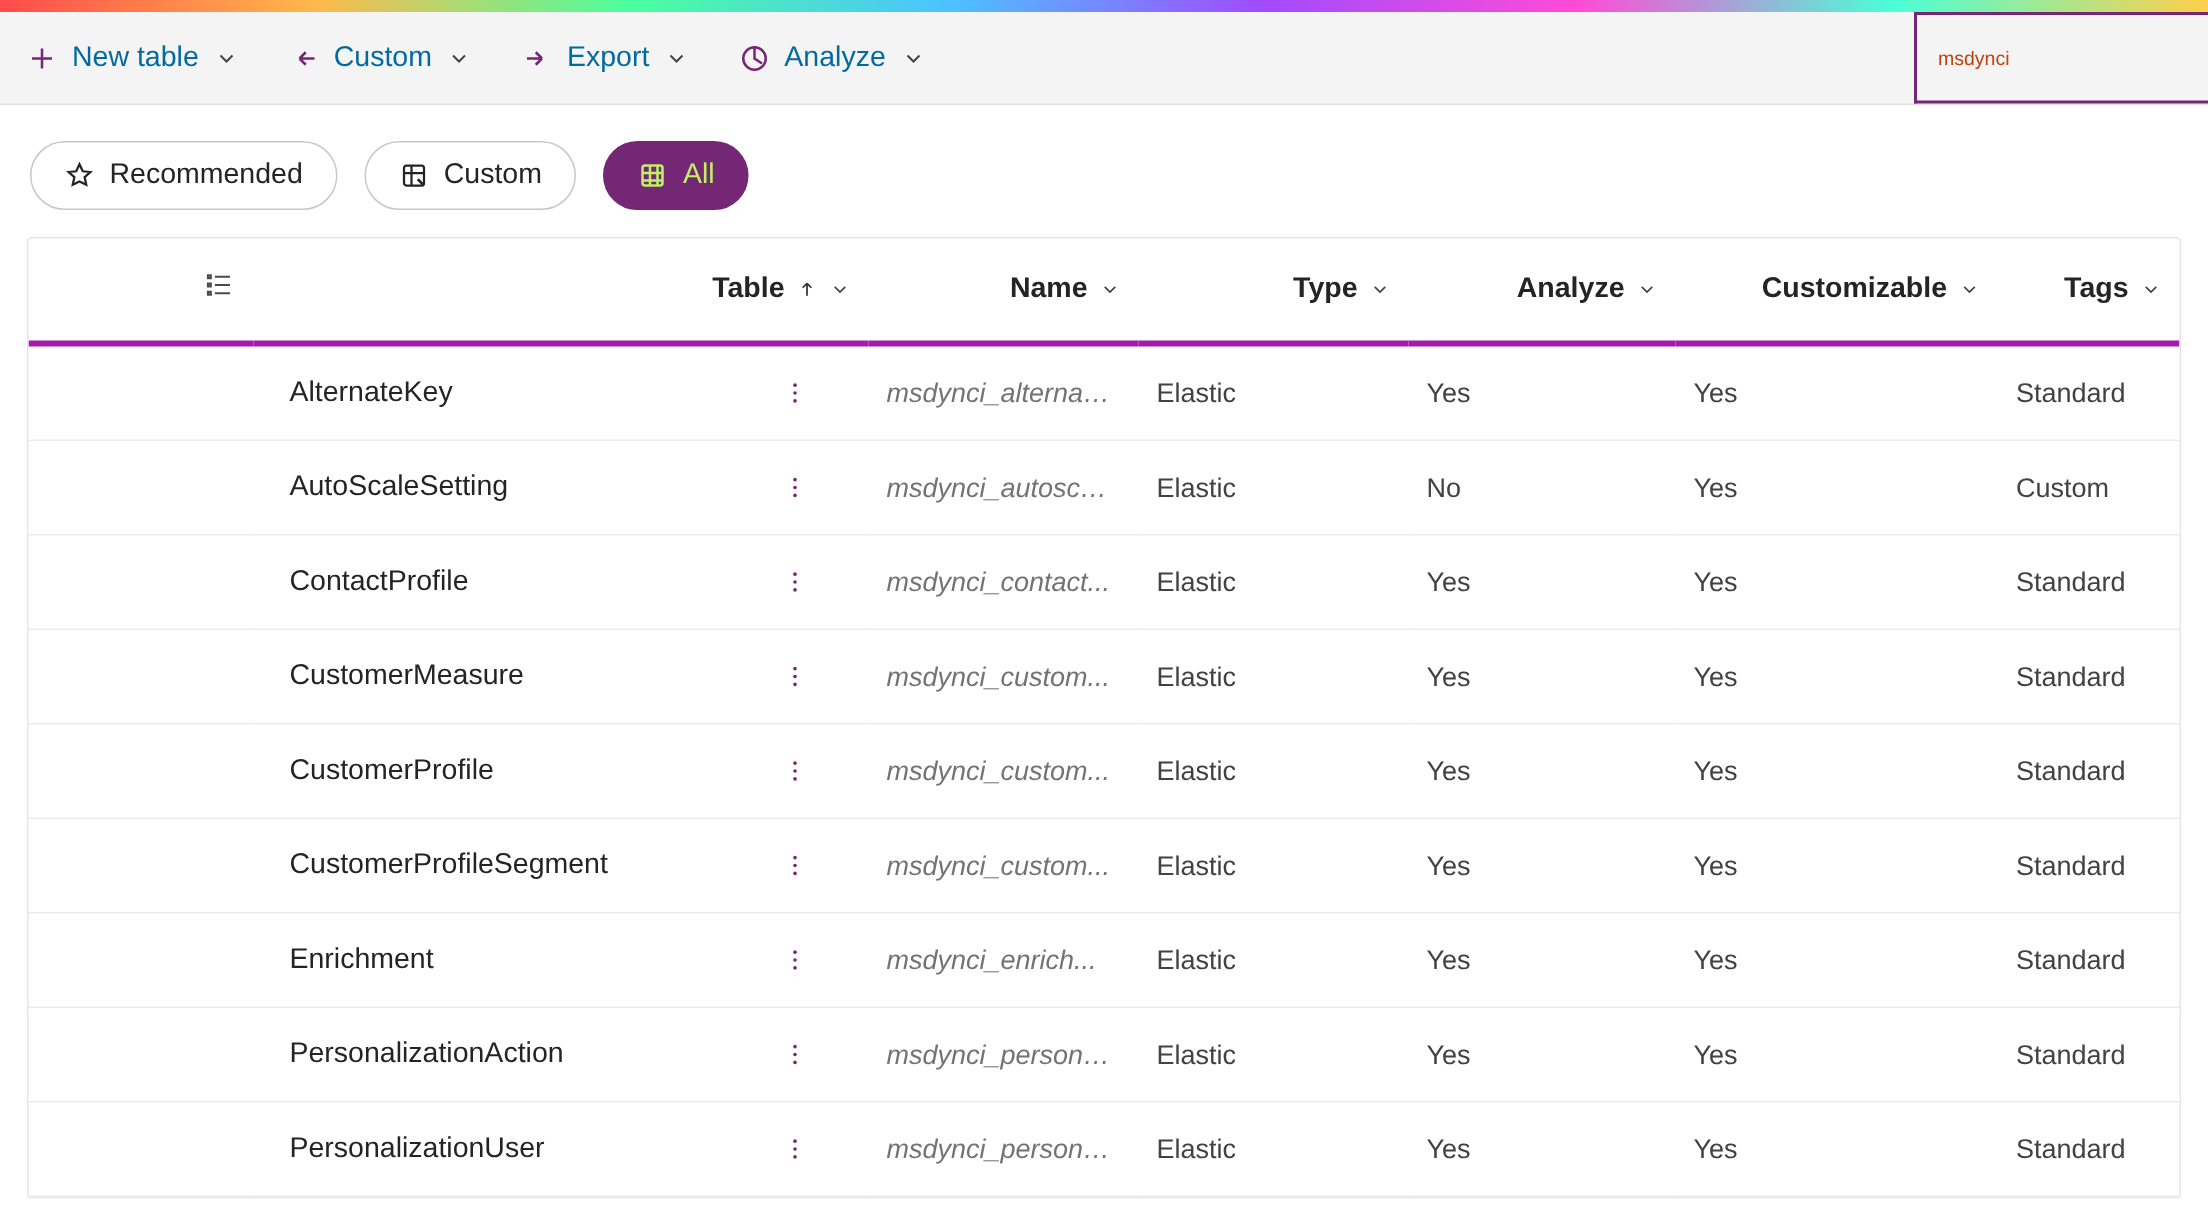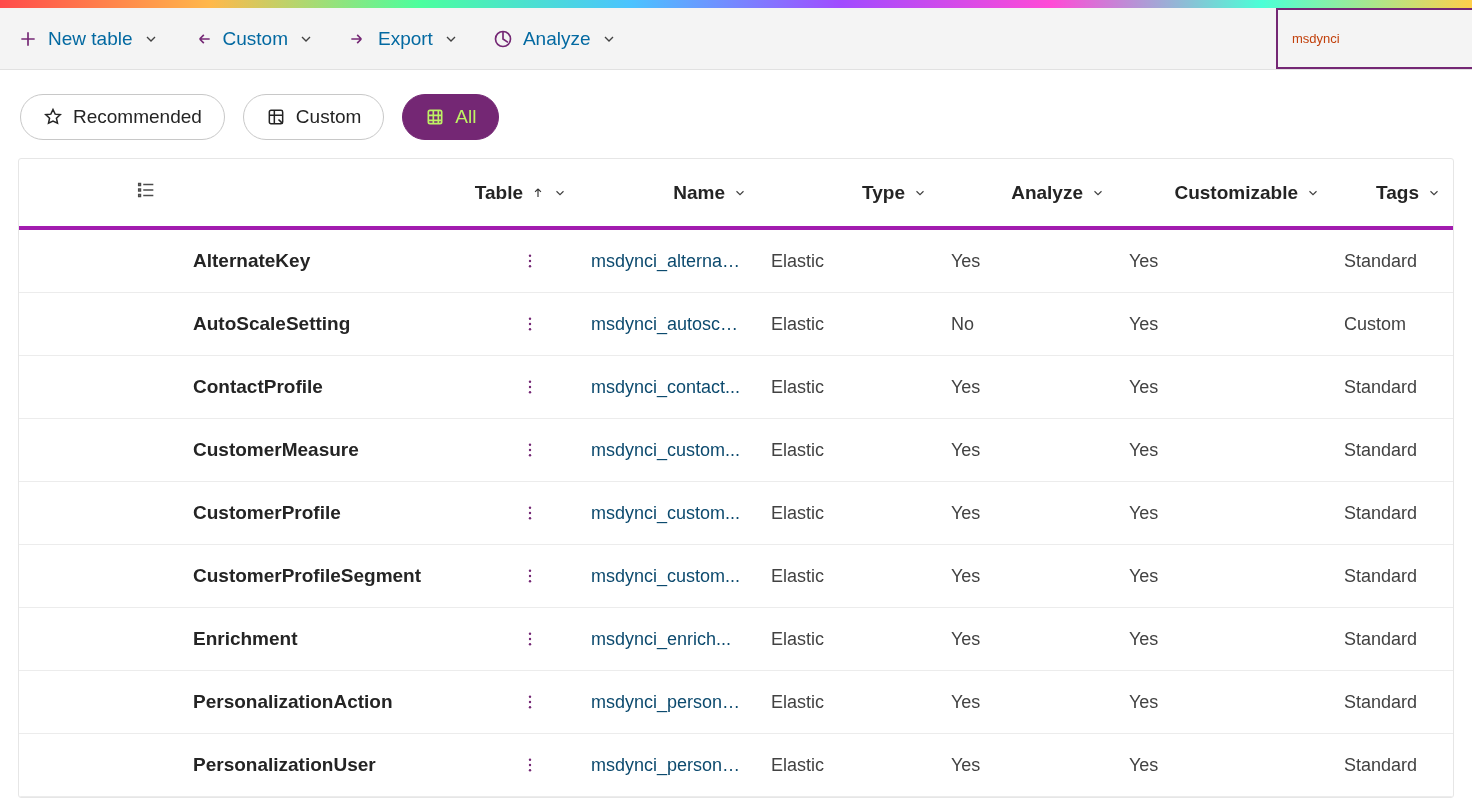--- a/index.html
+++ b/index.html
@@ -101,23 +101,23 @@
   .colw-name { width:180px; }
   .colw-type { width:180px; }
   .colw-managed { width:178px; }
   .colw-custom { width:215px; }
   .colw-tags { }
   .listicon { display:inline-flex; padding-left:95px; color:#4b4b4b; }
   .listicon svg { width:22px; height:22px; }
   tbody tr { border-bottom:1px solid #ececec; }
   tbody td { padding:20px 12px; color:#424242; vertical-align:middle; }
   tbody td.tname { color:#242424; font-size:19px; padding-left:0;}
-  tbody td.namecol { color:#0c4a6e; }
+  tbody td.namecol { color:#737373;font-style:italic; }
   .tname-wrap { display:flex; align-items:center; justify-content:space-between; padding-right:28px;}
-  .tname-label { padding-left:24px;font-weight:bold; }
+  .tname-label { padding-left:24px; }
   .rowmenu { color:#742774; cursor:pointer; display:inline-flex;}
   .rowmenu svg { width:18px; height:18px; }
   .truncate { white-space:nowrap; overflow:hidden; text-overflow:ellipsis; max-width:150px; display:inline-block; vertical-align:bottom;}
 </style>
 </head>
 <body>
 
 <div class="topstrip"></div>
 
 <div class="commandbar">

